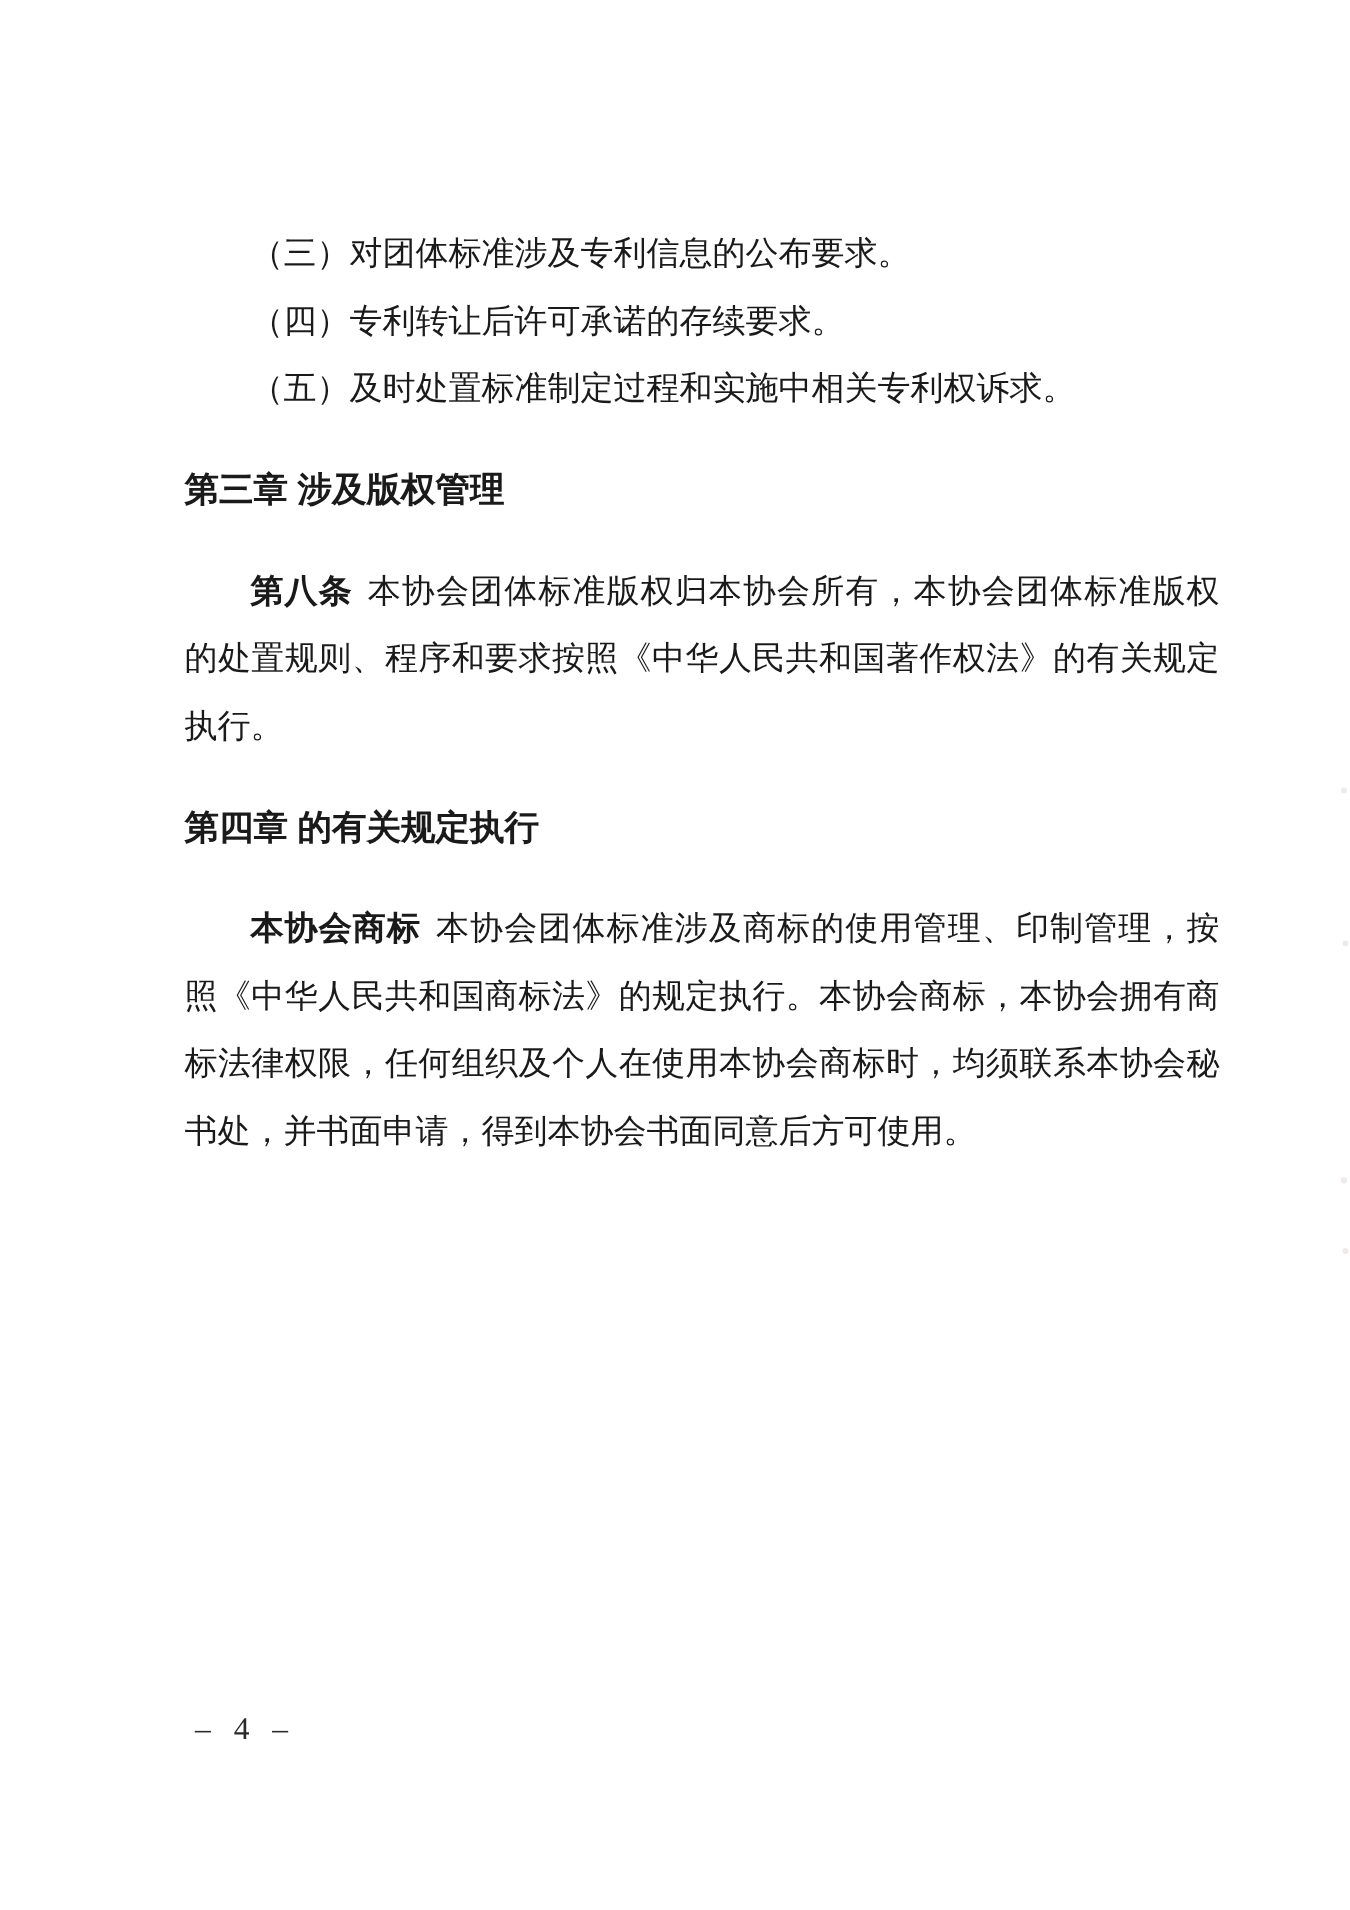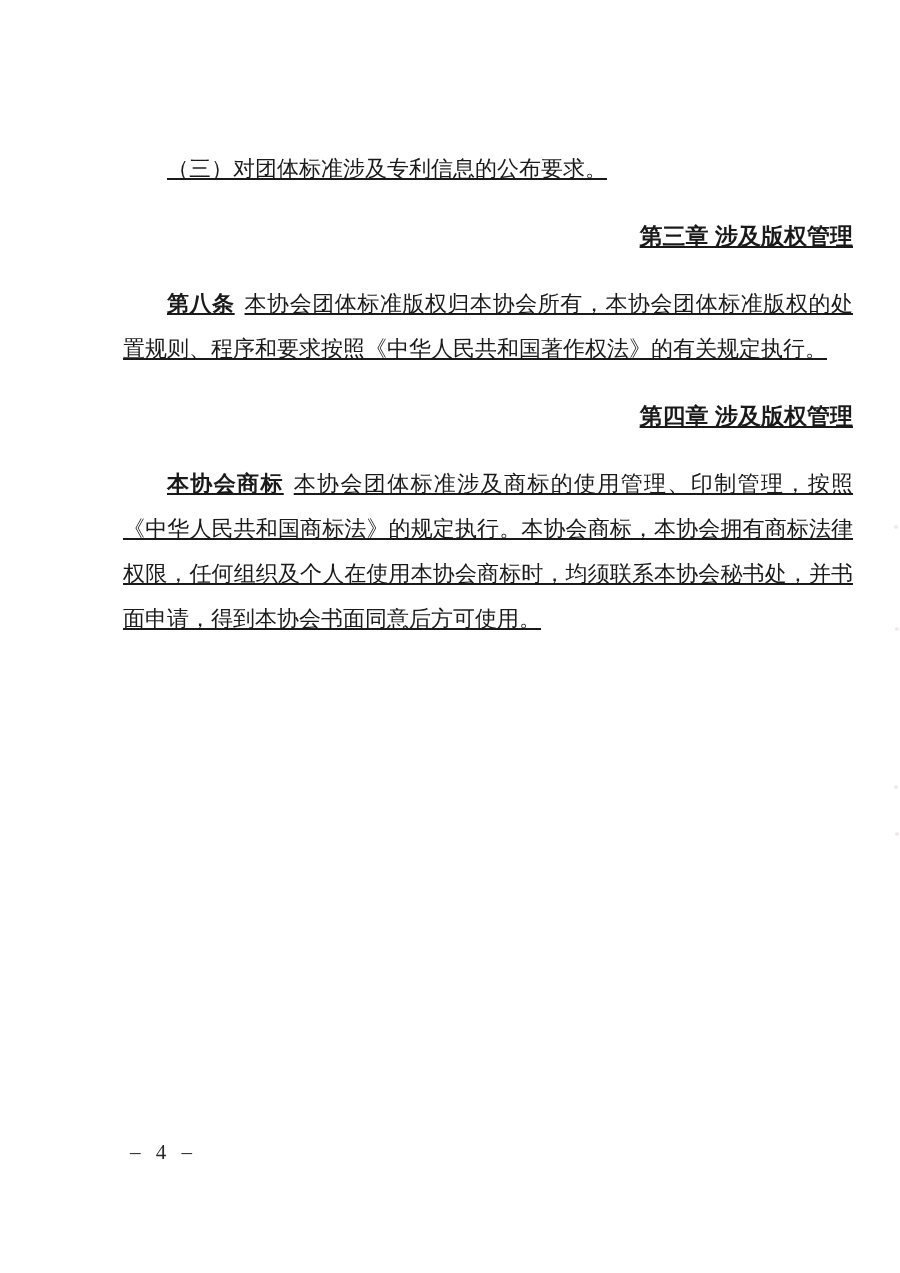--- a/index.html
+++ b/index.html
@@ -11,34 +11,33 @@
     position: relative;
     width: 900px;
     height: 1273px;
     margin: 0 auto;
     background: #ffffff;
     color: #1a1a1a;
     font-family: "Liberation Serif", "DejaVu Serif", serif;
     overflow: hidden;
   }
   .content {
-    padding: 146px 47px 0 123px;
+    padding: 146px 87px 0 123px;
     font-size: 22px;
     line-height: 45px;
     text-align: justify;
-    text-decoration: underline;
   }
   .para {
     margin: 0;
     text-indent: 2em;
     overflow-wrap: break-word;
   }
   .chapter-heading {
     margin: 23px 0 22px 0;
-    text-align: right;
+    text-align: left;
     text-indent: 0;
     font-size: 23px;
     font-weight: 700;
     font-family: "Liberation Sans", "DejaVu Sans", sans-serif;
   }
   .article-label {
     font-weight: 700;
     font-family: "Liberation Sans", "DejaVu Sans", sans-serif;
     margin-right: 0.45em;
   }
@@ -63,29 +62,31 @@
   .a3 { right: 2px; top: 785px; }
   .a4 { right: 1px; top: 832px; }
 </style>
 </head>
 <body>
 
 <div class="page">
   <div class="content">
 
     <p class="para">（三）对团体标准涉及专利信息的公布要求。</p>
+    <p class="para">（四）专利转让后许可承诺的存续要求。</p>
+    <p class="para">（五）及时处置标准制定过程和实施中相关专利权诉求。</p>
 
     <h2 class="chapter-heading">第三章 涉及版权管理</h2>
 
     <p class="para"><span class="article-label">第八条</span><span>本协会团体标准版权归本协会所有，本协会团体标准版权的处置规则、程序和要求按照《中华人民共和国著作权法》的有关规定执行。</span></p>
 
 
 
 
-    <h2 class="chapter-heading">第四章 涉及版权管理</h2>
+    <h2 class="chapter-heading">第四章 的有关规定执行</h2>
 
     <p class="para"><span class="article-label">本协会商标</span><span>本协会团体标准涉及商标的使用管理、印制管理，按照《中华人民共和国商标法》的规定执行。本协会商标，本协会拥有商标法律权限，任何组织及个人在使用本协会商标时，均须联系本协会秘书处，并书面申请，得到本协会书面同意后方可使用。</span></p>
 
   </div>
 
   <div class="page-number">– 4 –</div>
 
   <span class="scan-artifact a1"></span>
   <span class="scan-artifact a2"></span>
   <span class="scan-artifact a3"></span>

